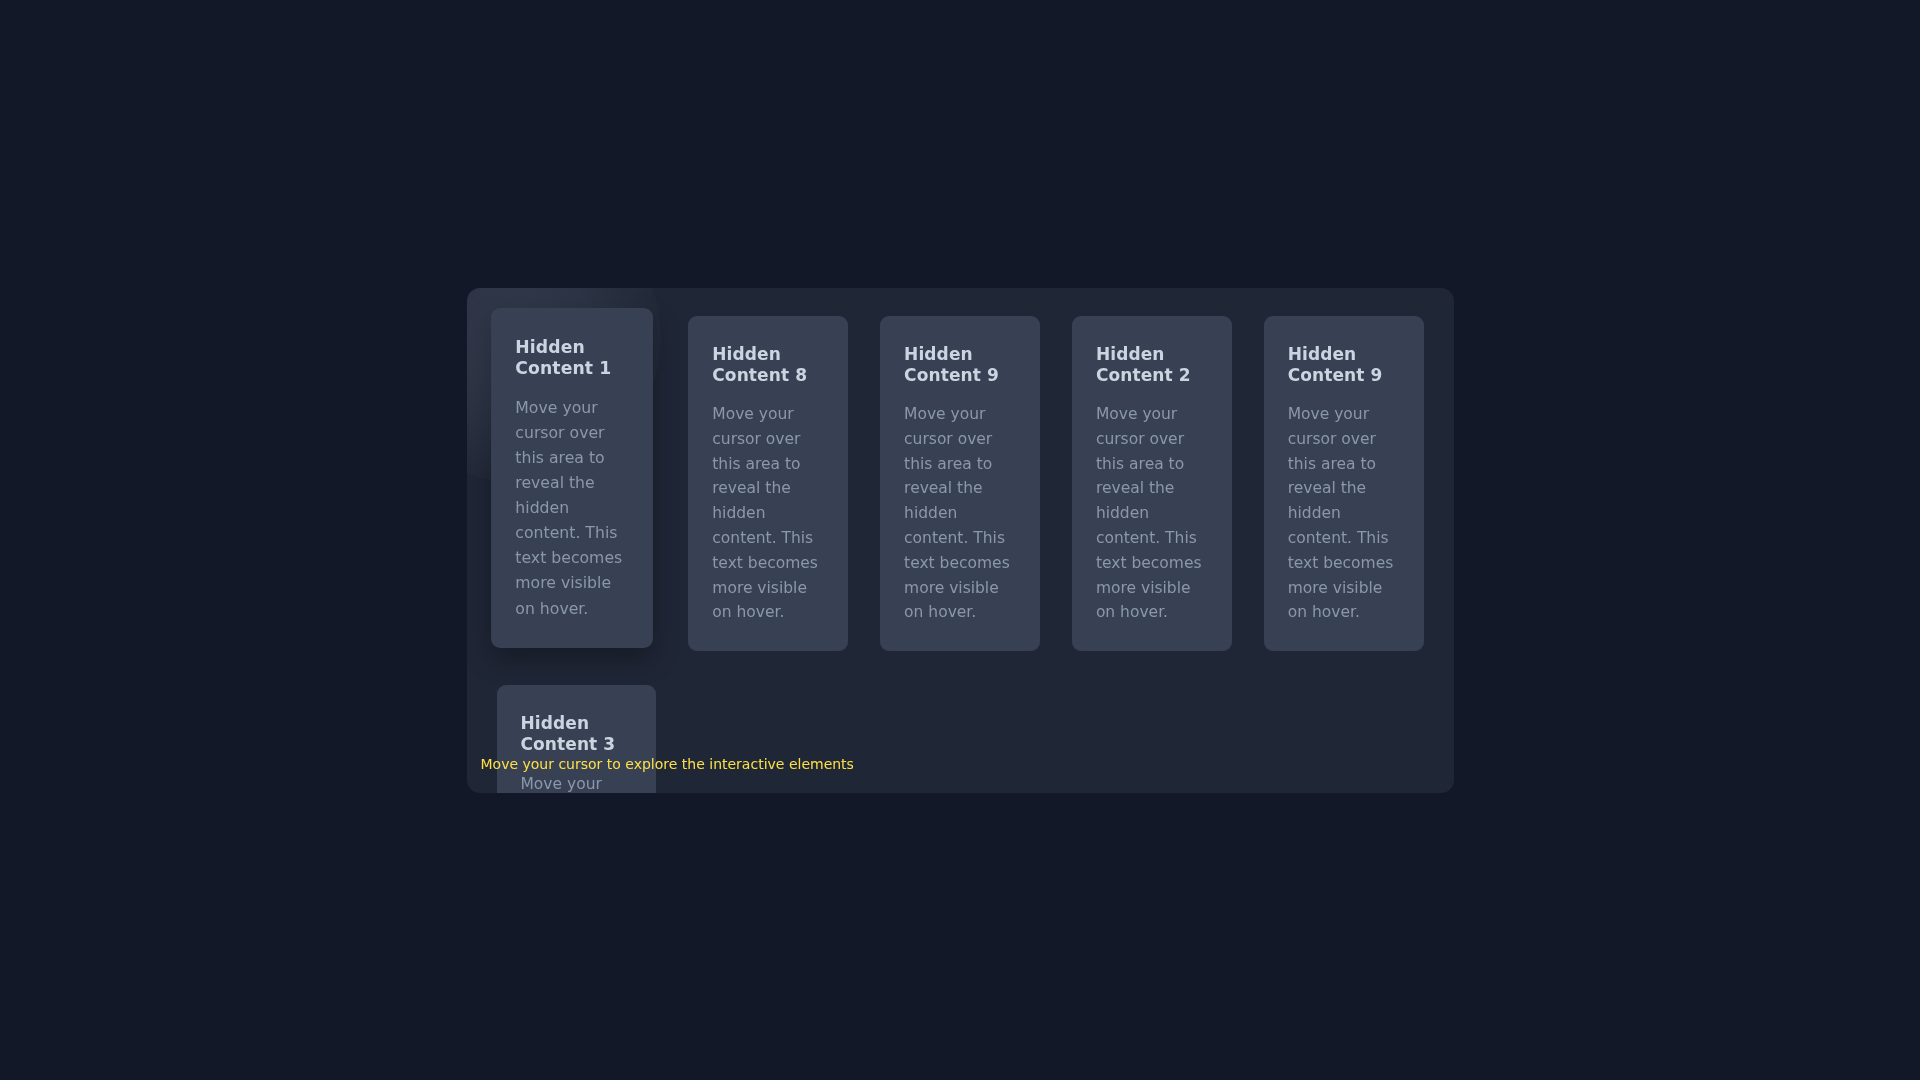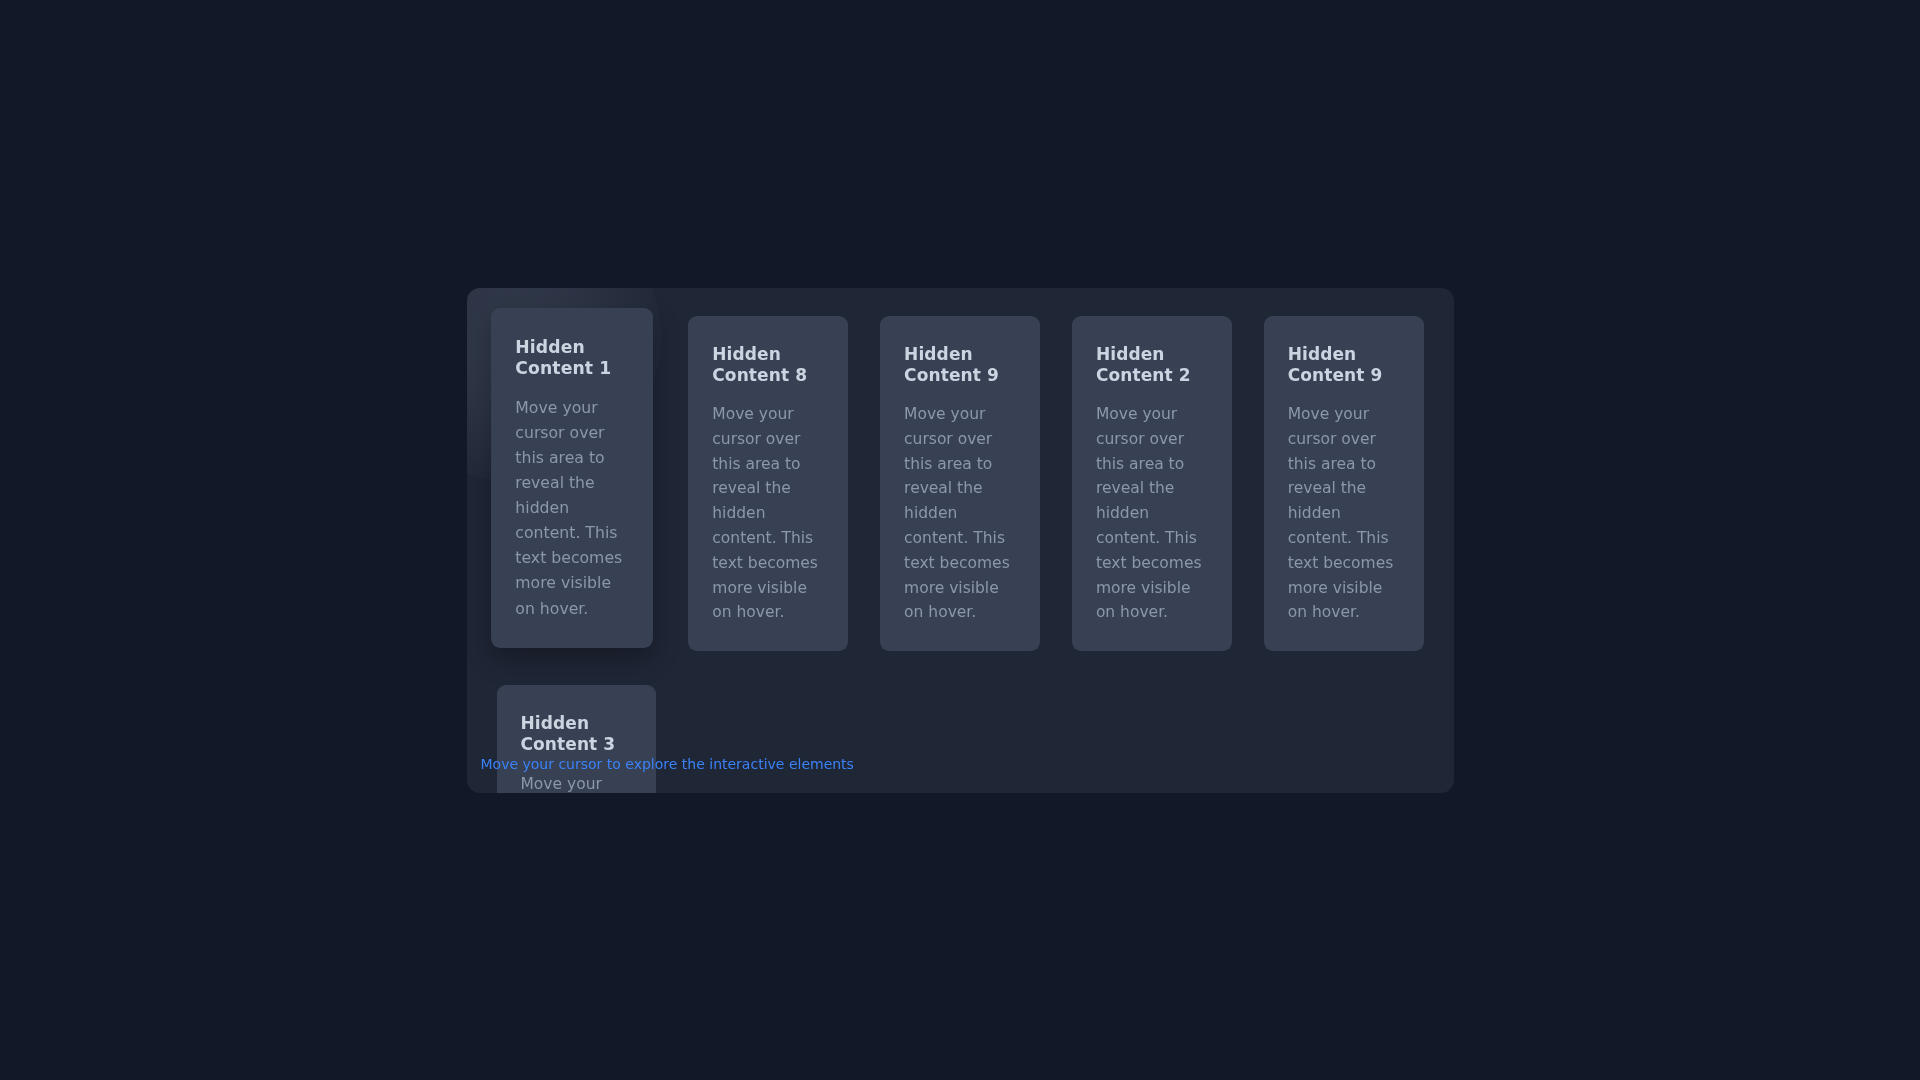--- a/index.html
+++ b/index.html
@@ -87,21 +87,21 @@
     max-width:187px;
   }
 
   
   .footer-note {
     position:absolute;
     left:14px;
     bottom:21px;
     z-index:3;
     font-size:14px;
-    color:#3b82f6;
+    color:#fde047;
     white-space:nowrap;
     margin-top:48px;
   }
 </style>
 </head>
 <body>
 
 <div class="stage">
 
   <div class="spotlight"></div>

